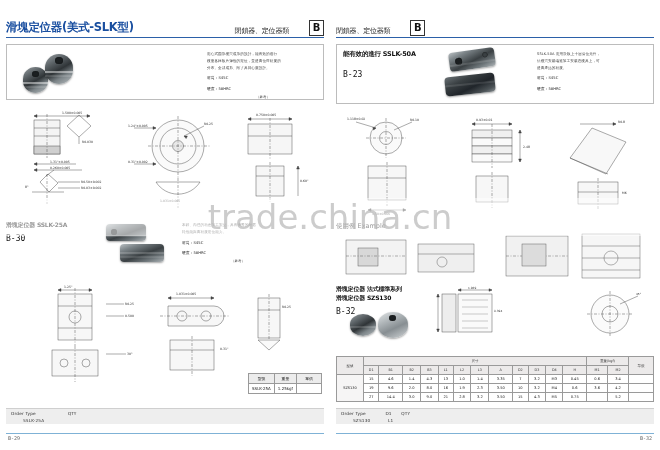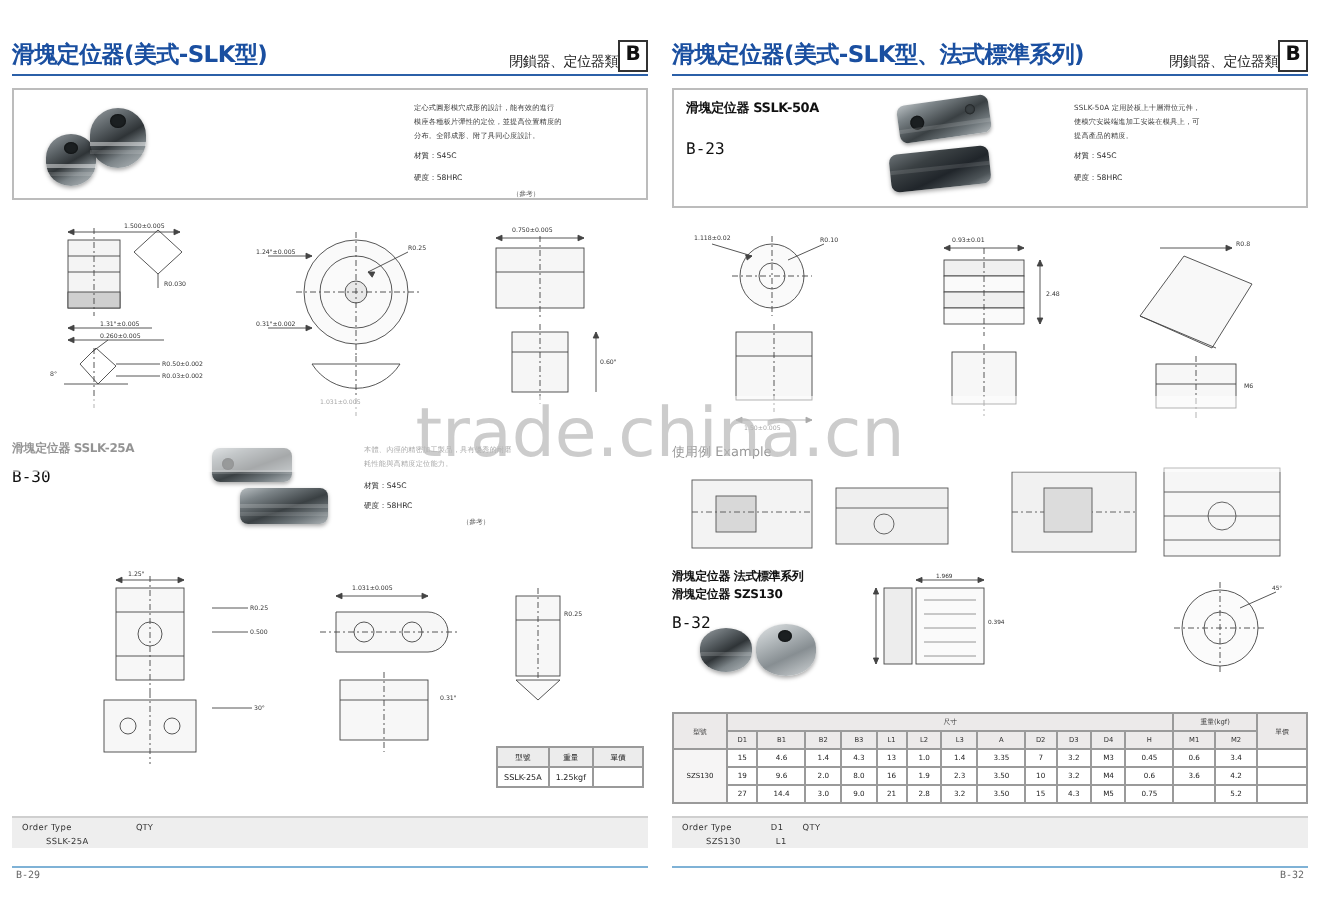--- a/index.html
+++ b/index.html
@@ -15,21 +15,21 @@
   
   .pg-header{
     margin-top:17px;height:20px;position:relative;
     border-bottom:1.4px solid #2b60a8;
     display:flex;align-items:flex-end;justify-content:space-between;
   }
   .pg-title{
     color:#1a4fa0;font-size:11.5px;font-weight:bold;letter-spacing:-0.3px;
     padding-bottom:2px;white-space:nowrap;
   }
-  .hdr-right{display:flex;align-items:flex-end;gap:0;padding-bottom:1px;}
+  .hdr-right{display:flex;align-items:flex-end;gap:20px;padding-bottom:1px;}
   .hdr-cat{font-size:7px;color:#222;white-space:nowrap;letter-spacing:-0.2px;}
   .hdr-badge{
     border:1px solid #333;font-size:10px;font-weight:bold;color:#111;
     width:13px;height:14px;line-height:13px;text-align:center;background:#fff;
   }
 
   
   .prod-box{
     margin-top:6px;border:1px solid #bcbcbc;background:#fff;
     height:54px;position:relative;display:flex;overflow:hidden;
@@ -344,30 +344,29 @@
       </div>
       <div class="order-qty">QTY</div>
     </div>
     <div class="order-rule"></div>
     <div class="pg-num left">B-29</div>
   </div>
 
   <div class="page">
 
     <div class="pg-header">
-      <div class="pg-title">滑塊定位器(美式-SLK型、法式標準系列)</div>
       <div class="hdr-right">
         <span class="hdr-cat">閉鎖器、定位器類</span>
         <span class="hdr-badge">B</span>
       </div>
     </div>
 
     <div class="prod-box" style="height:58px;">
       <div class="prod-left">
-        <div class="prod-name">滑塊定位器 SSLK-50A</div>
+        <div class="prod-name">能有效的進行 SSLK-50A</div>
         <div class="prod-code">B-23</div>
       </div>
       <div class="prod-photo">
         <div class="blob rect" style="left:12px;top:5px;width:46px;height:19px;transform:rotate(-8deg);">
           <div class="hole" style="left:6px;top:6px;width:7px;height:7px;"></div>
           <div class="hole" style="right:7px;top:4px;width:5px;height:5px;background:#3a4043;"></div>
           <div class="band" style="top:12px;opacity:.3;"></div>
         </div>
         <div class="blob rect" style="left:8px;top:30px;width:50px;height:19px;transform:rotate(-6deg);
              background:linear-gradient(160deg,#6a7175 0%,#3a4043 30%,#20252a 60%,#4c5357 85%,#868d91 100%);">

